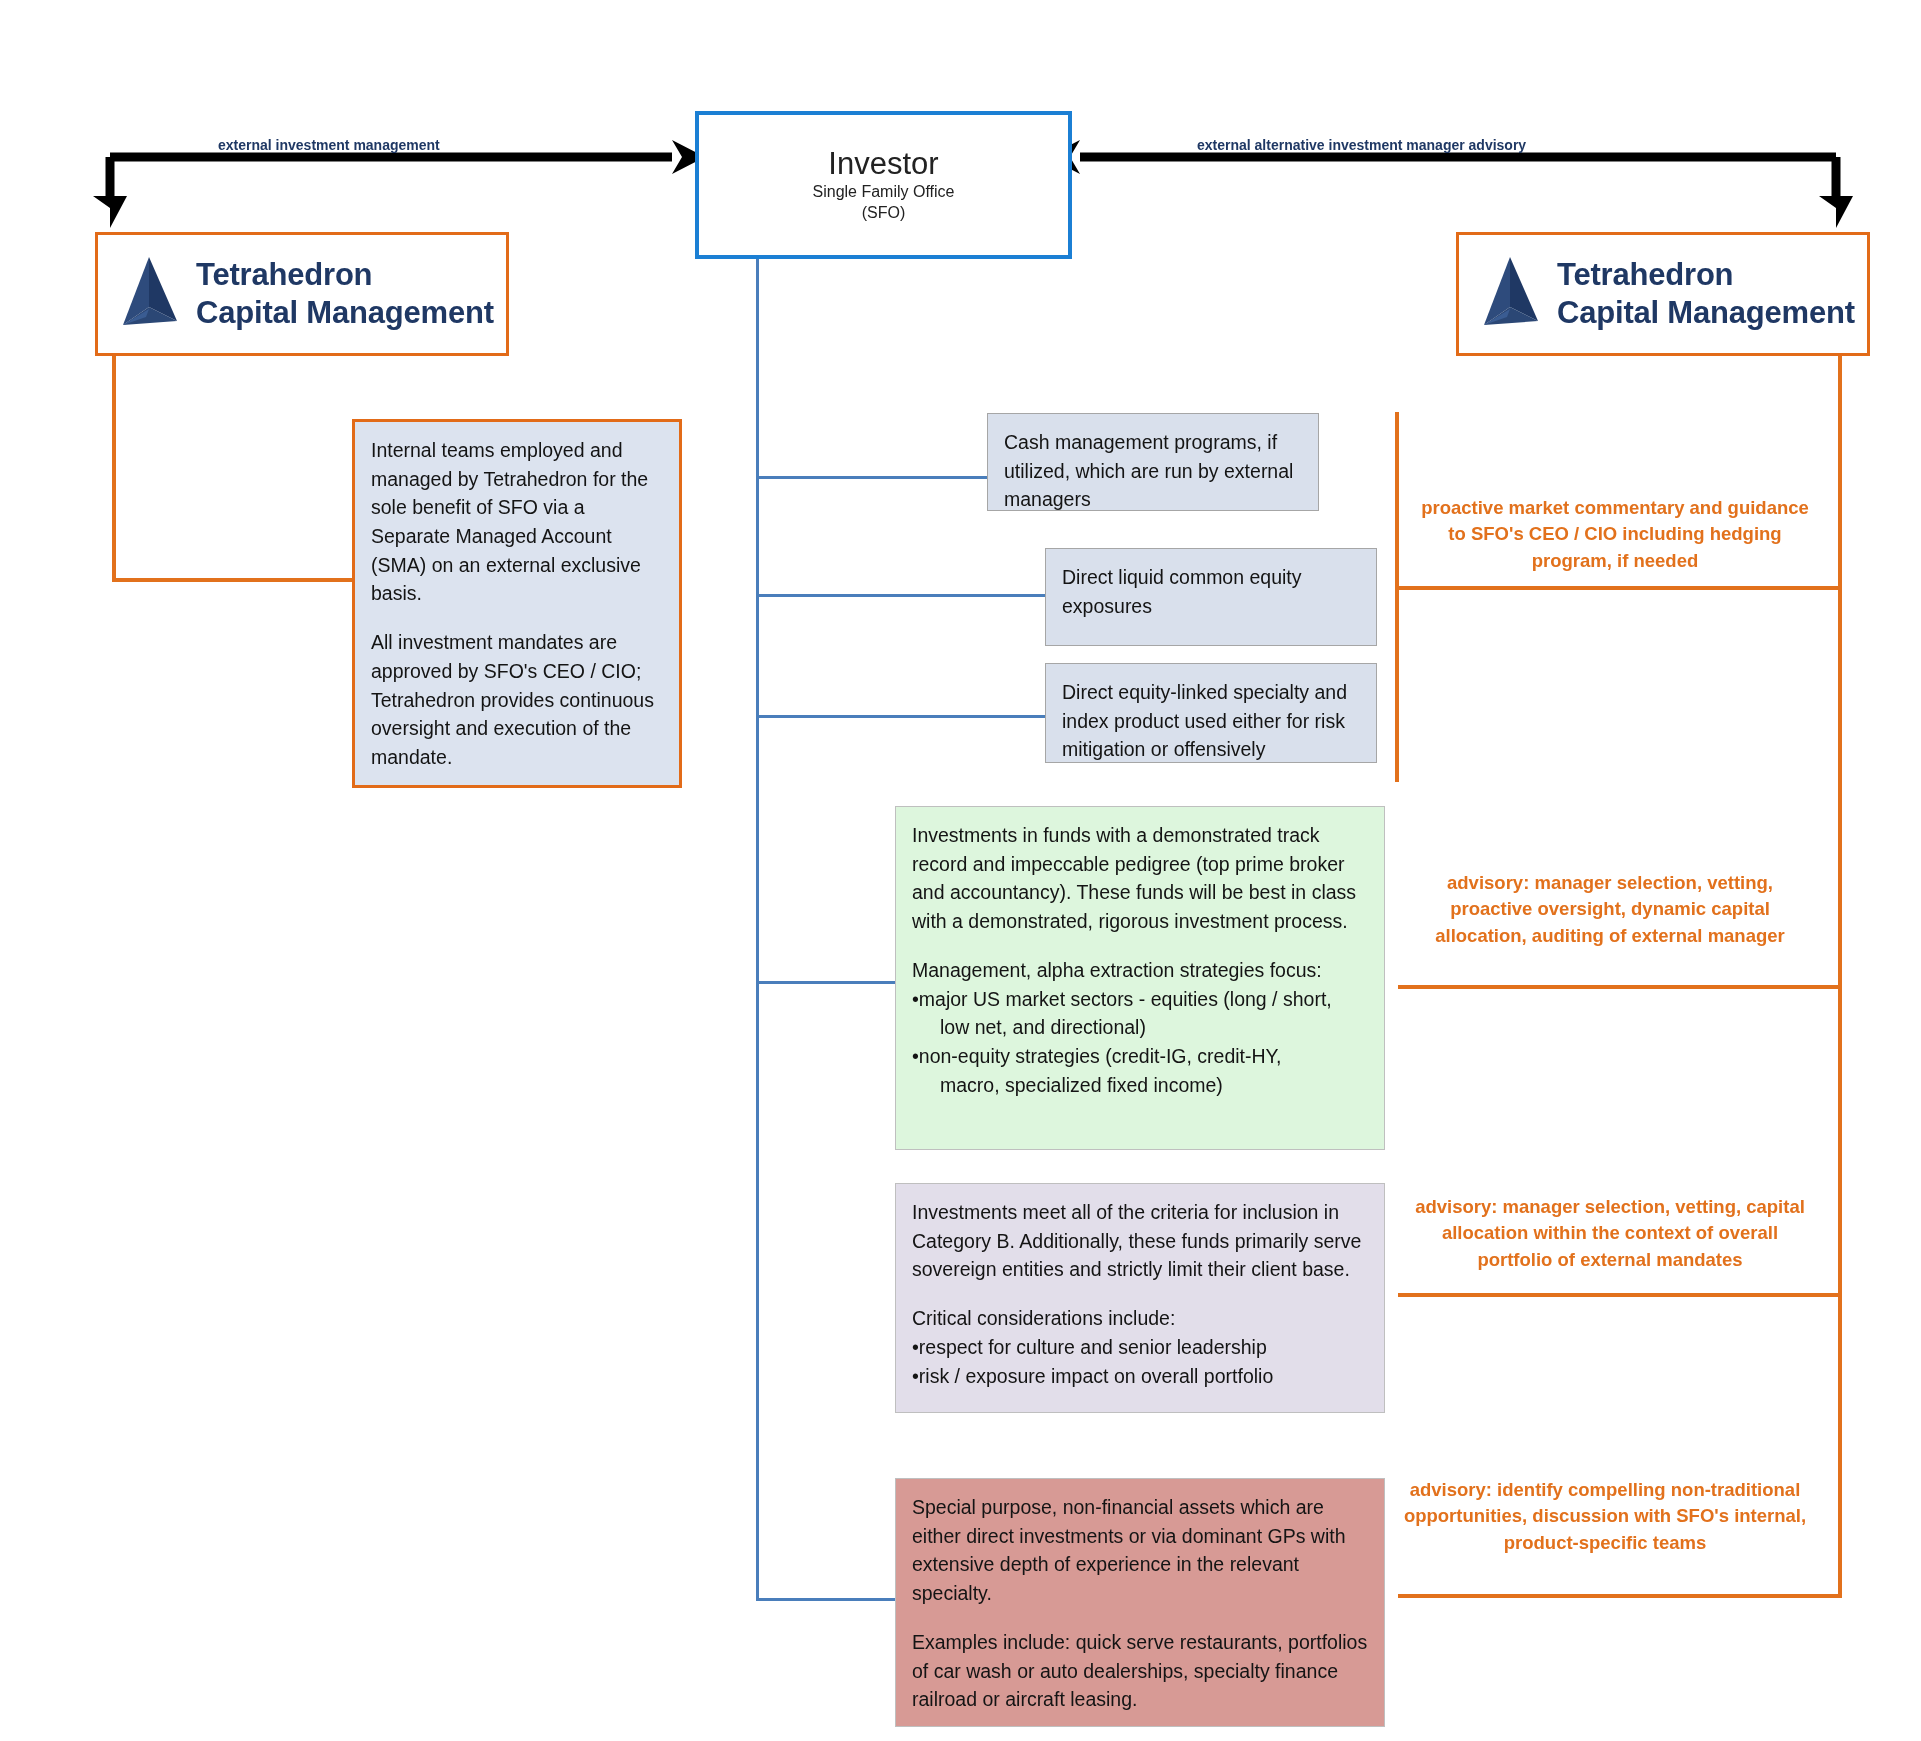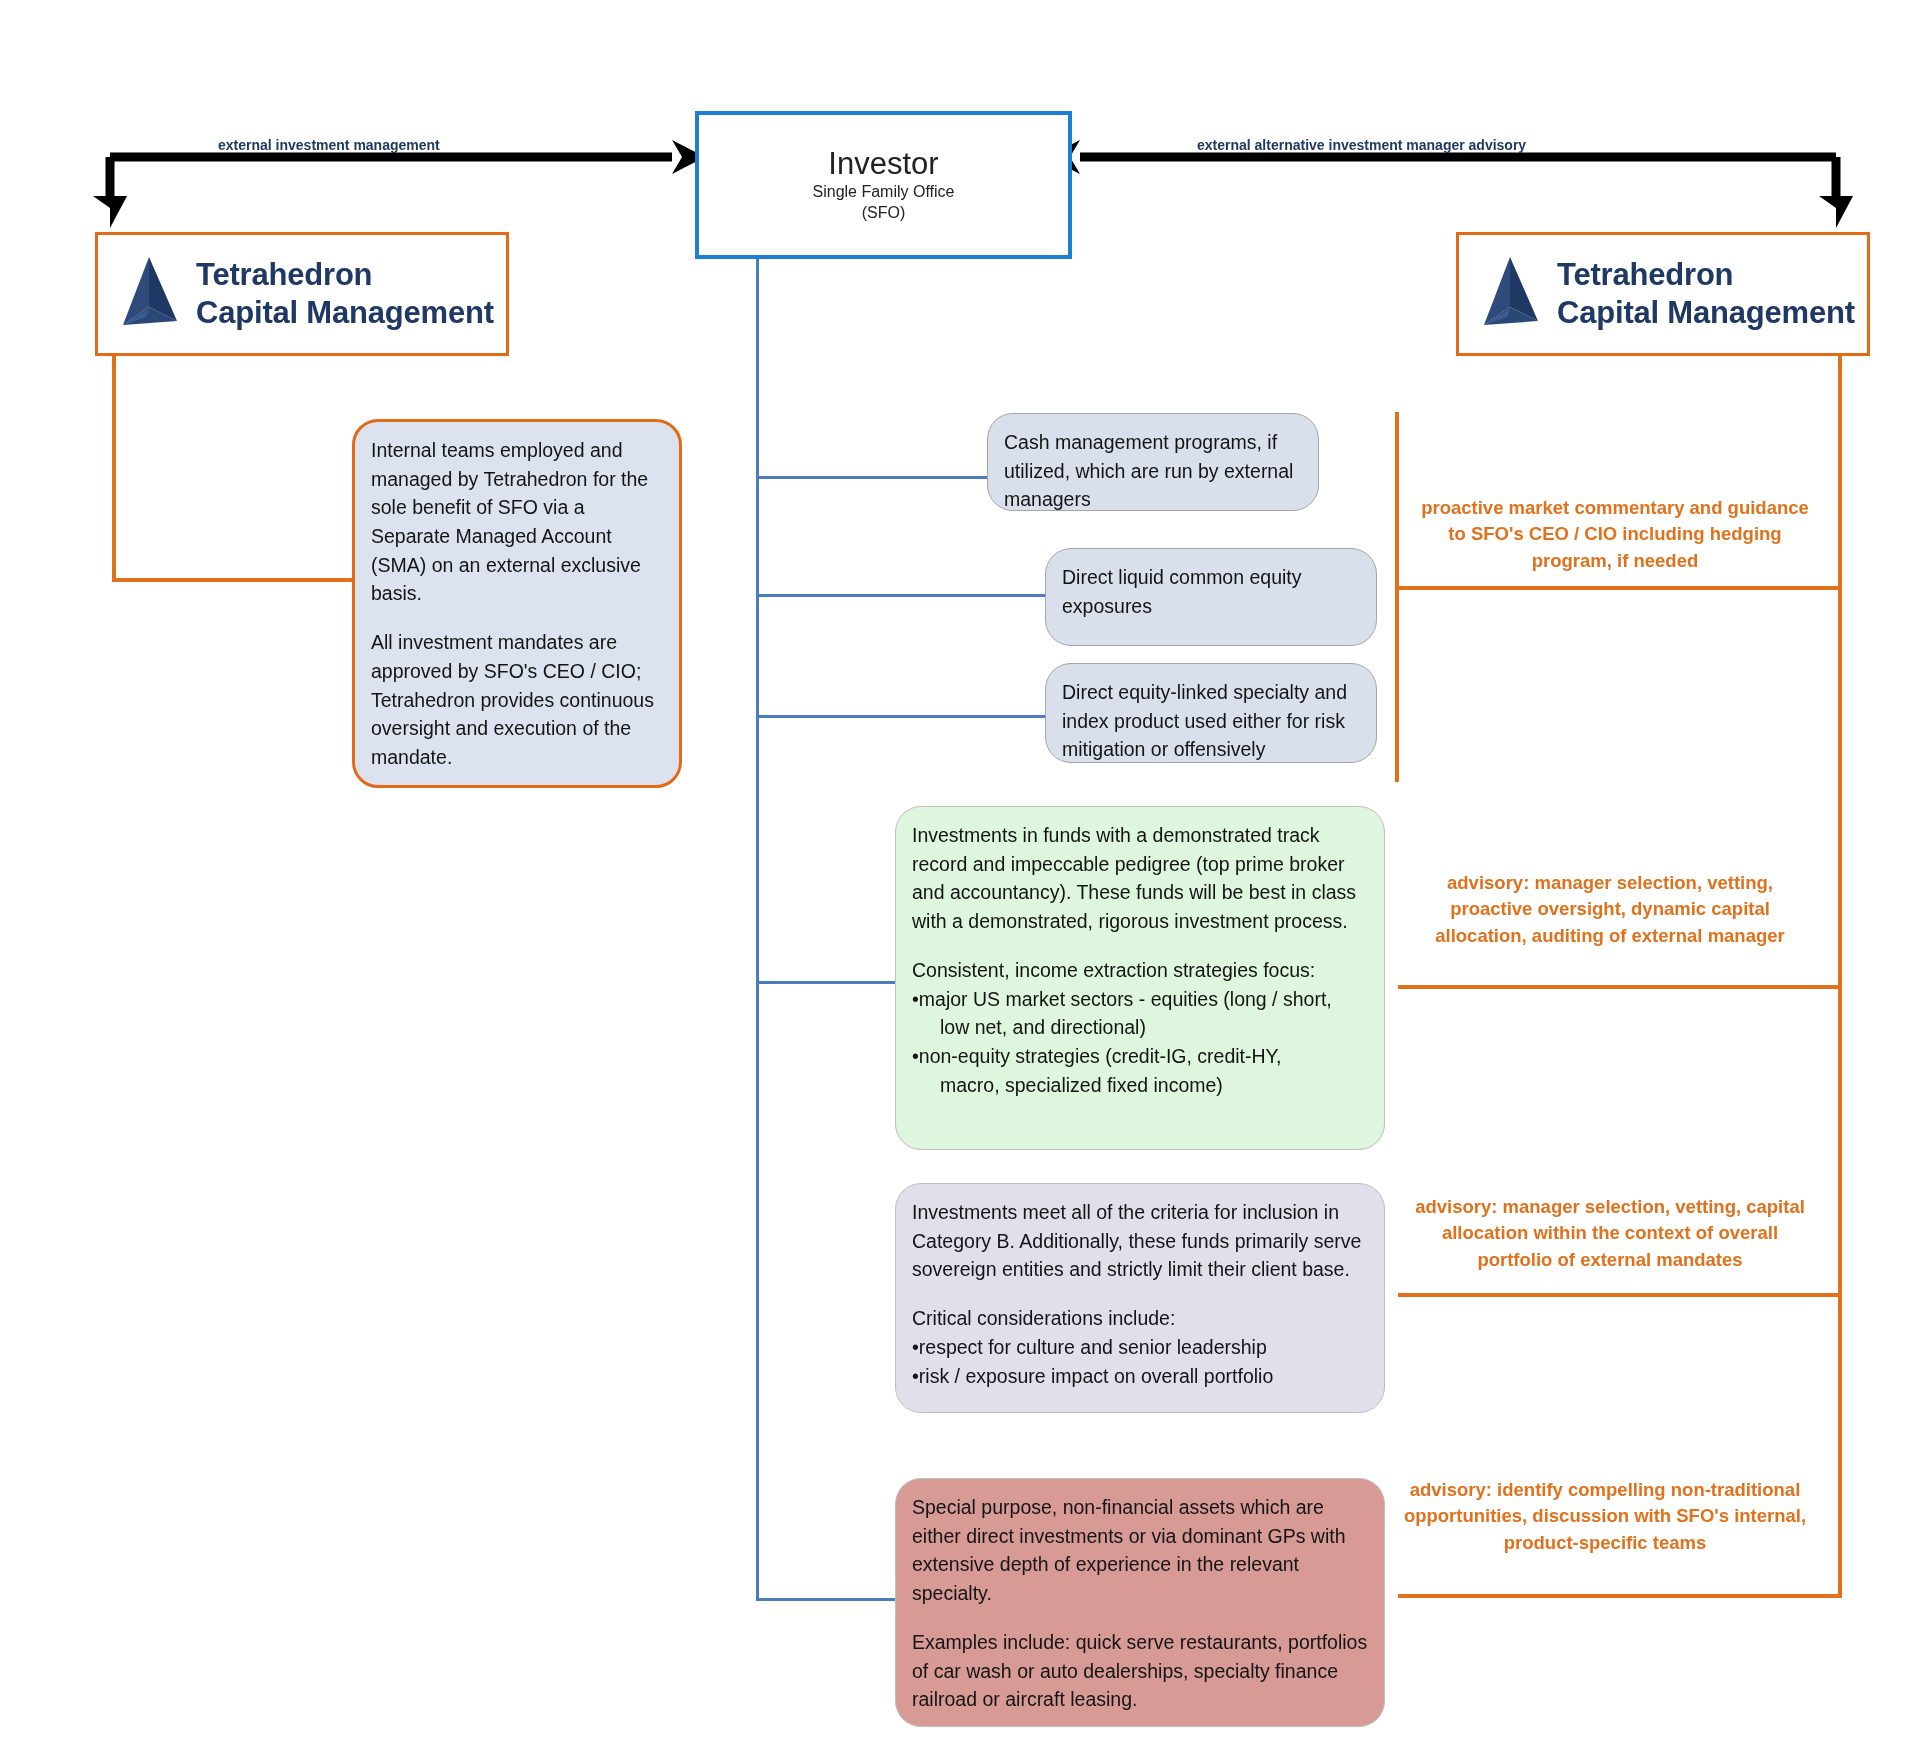--- a/index.html
+++ b/index.html
@@ -33,21 +33,21 @@
   .logo-svg{display:block;}
 
   
   .arrow-label{
     font-size:14px;font-weight:bold;color:#1F3864;white-space:nowrap;
   }
   .lbl-left{left:218px;top:137px;}
   .lbl-right{left:1197px;top:137px;}
 
   
-  .tbox{font-size:19.5px;line-height:1.47;color:#141414;padding:14px 16px 14px 16px;border-radius:26px;}
+  .tbox{font-size:19.5px;line-height:1.47;color:#141414;padding:14px 16px 14px 16px;}
   .tbox p{margin:0;}
   .tbox p.gap{margin-top:1.05em;}
   .bullet{display:block;text-indent:0;}
   .sub-ind{display:block;padding-left:28px;}
 
   .box-sma{
     left:352px;top:419px;width:330px;height:369px;
     background:#DCE3EF;border:3px solid #E26B18;
   }
   .box-gray{background:#D9E0EC;border:1px solid #A6A6A6;}
@@ -177,21 +177,21 @@
   </div>
   <div class="abs tbox box-gray box-liquid">
     <p>Direct liquid common equity exposures</p>
   </div>
   <div class="abs tbox box-gray box-equity">
     <p>Direct equity-linked specialty and index product used either for risk mitigation or offensively</p>
   </div>
 
   <div class="abs tbox box-green">
     <p>Investments in funds with a demonstrated track record and impeccable pedigree (top prime broker and accountancy).  These funds will be best in class with a demonstrated, rigorous investment process.</p>
-    <p class="gap">Consistent, income extraction strategies focus:</p>
+    <p class="gap">Management, alpha extraction strategies focus:</p>
     <p class="bullet">•major US market sectors - equities (long / short,</p>
     <p class="sub-ind">low net, and directional)</p>
     <p class="bullet">•non-equity strategies (credit-IG, credit-HY,</p>
     <p class="sub-ind">macro, specialized fixed income)</p>
   </div>
 
   <div class="abs tbox box-purple">
     <p>Investments meet all of the criteria for inclusion in Category B.  Additionally, these funds primarily serve sovereign entities and strictly limit their client base.</p>
     <p class="gap">Critical considerations include:</p>
     <p class="bullet">•respect for culture and senior leadership</p>

